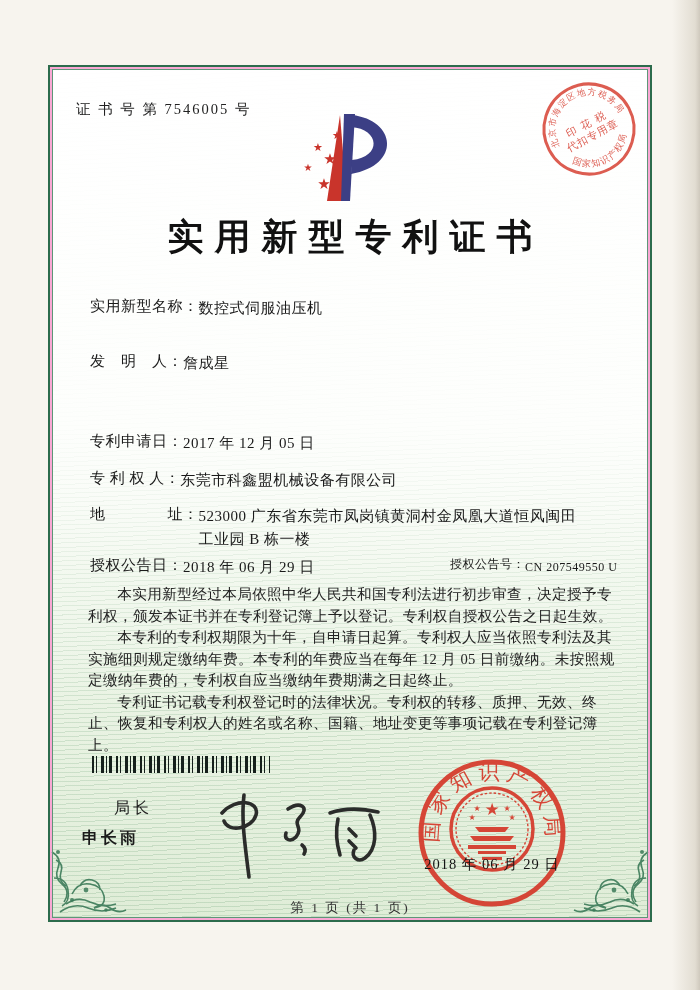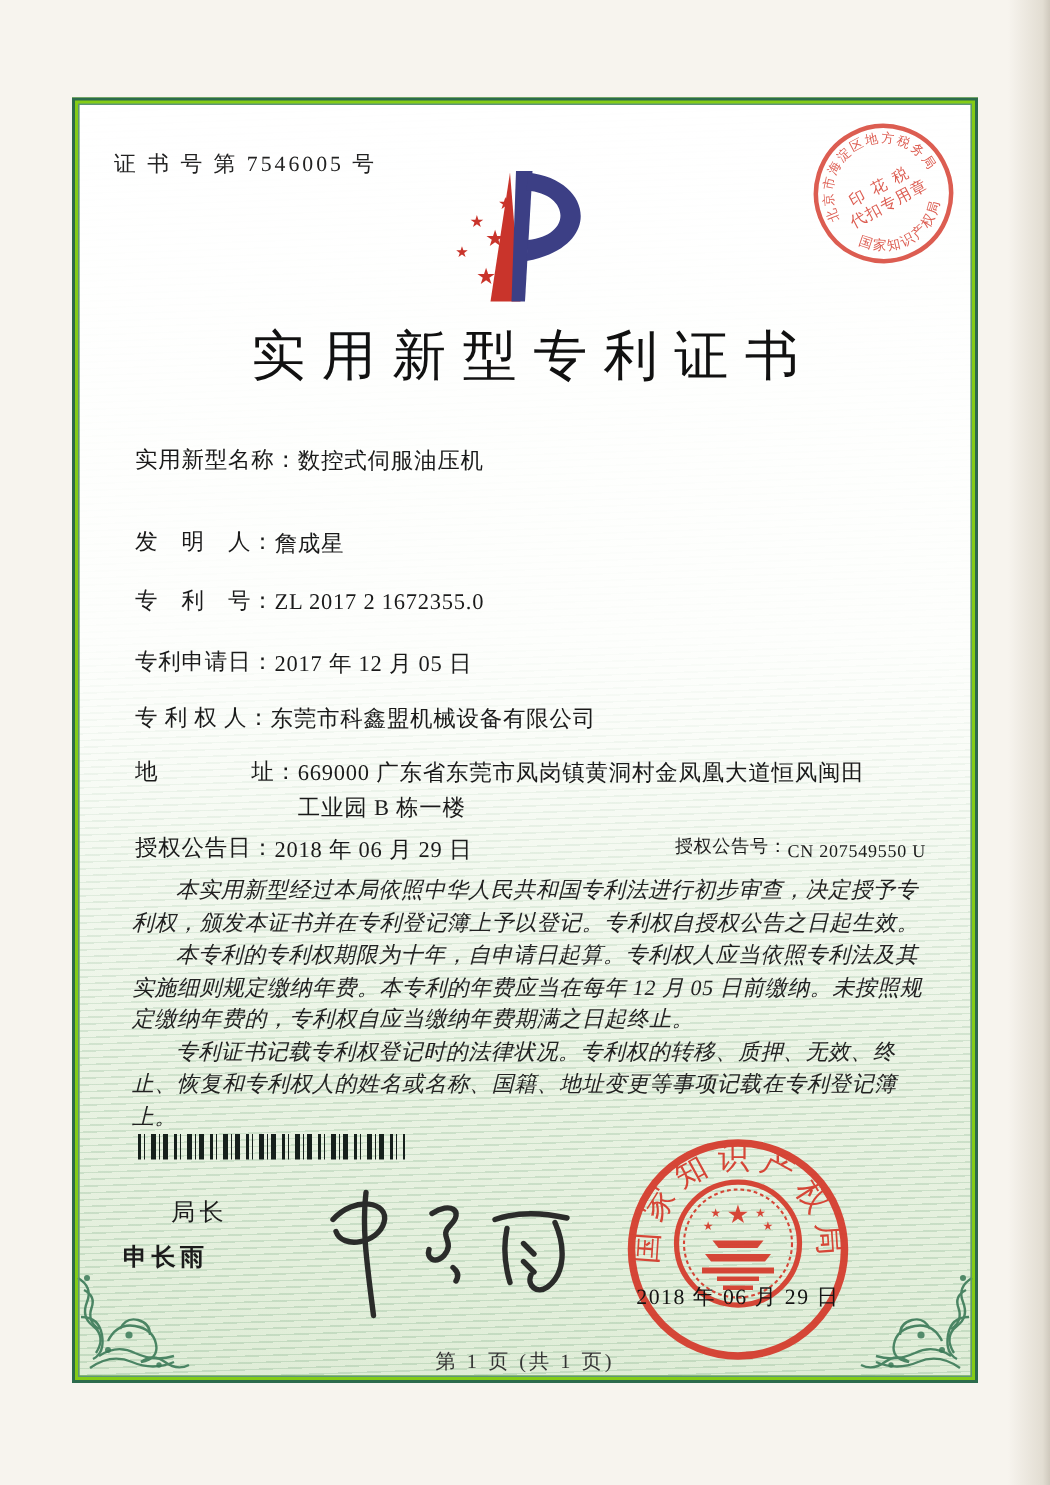--- a/index.html
+++ b/index.html
@@ -6,45 +6,45 @@
   body{
     width:700px;height:990px;
     background:linear-gradient(90deg,#f7f4ee 0,#f7f4ee 96%,#e2ddd2 99.3%,#cfc9bd 100%);
     font-family:"Liberation Serif","DejaVu Serif",serif;
     position:relative;overflow:hidden;
   }
   .page{position:absolute;inset:0;}
   
   .frame{
     position:absolute;left:48px;top:65px;width:604px;height:857px;
-    border:2px solid #2c6b4c;box-sizing:border-box;background:#84cc16;
+    border:2px solid #2c6b4c;box-sizing:border-box;background:#f9a8d4;
   }
   .frame::before{
     content:'';position:absolute;inset:2px;border:1px solid #5d9678;pointer-events:none;z-index:5;
   }
   .bg{
     position:absolute;inset:3px;z-index:0;
     background:
       linear-gradient(180deg, rgba(255,255,255,0.98) 0%, rgba(253,254,252,0.95) 42%, rgba(240,247,236,0.55) 60%, rgba(226,240,219,0.22) 76%, rgba(217,234,208,0.10) 100%),
       repeating-linear-gradient(178deg, rgba(118,168,128,0.30) 0 1px, rgba(255,255,255,0) 1px 4.5px),
       linear-gradient(180deg,#ffffff 0%,#fdfefc 48%,#ecf4e6 74%,#e0edd8 100%);
   }
   .content{position:absolute;inset:0;z-index:2;}
   
   .cert-no{position:absolute;left:26px;top:33px;font-size:14.5px;letter-spacing:2px;color:#222;}
   .title{position:absolute;left:0;top:146px;width:100%;text-align:center;
-    font-size:36px;font-weight:400;letter-spacing:11px;color:#111;text-indent:11px;}
+    font-size:36px;font-weight:700;letter-spacing:11px;color:#111;text-indent:11px;}
   .field{position:absolute;left:40px;font-size:15px;color:#1a1a1a;letter-spacing:0.5px;white-space:pre;}
   .flabel{display:inline-block;vertical-align:top;}
   .fvalue{display:inline-block;vertical-align:top;line-height:23px;}
   .r1{top:230px}.r2{top:285px}.r3{top:324px}.r4{top:365px}.r5{top:402px}.r6{top:438px}
   .grant{top:489px}
   .grant2{position:absolute;left:400px;top:489px;font-size:12px;color:#1a1a1a;letter-spacing:0.5px;white-space:pre;}
   .paras{position:absolute;left:38px;top:517px;width:534px;color:#222;}
-  .paras p{margin:0;text-indent:2em;font-size:14.6px;line-height:21.5px;font-style:italic;letter-spacing:0.4px;}
+  .paras p{margin:0;text-indent:2em;font-size:14.6px;line-height:21.5px;letter-spacing:0.4px;}
   
   .barcode{
     position:absolute;left:42px;top:689px;width:178px;height:17px;
     background:repeating-linear-gradient(90deg,
       #16201c 0 2px, transparent 2px 4px,
       #16201c 4px 5px, transparent 5px 9px,
       #16201c 9px 12px, transparent 12px 14px,
       #16201c 14px 15px, transparent 15px 17px,
       #16201c 17px 20px, transparent 20px 24px);
   }
@@ -126,27 +126,26 @@
           <text x="30" y="76" font-size="15">★</text>
         </g>
       </svg>
 
       <div class="title">实用新型专利证书</div>
 
       <div class="field r2"><span class="flabel">发　明　人：</span><span class="fvalue">詹成星</span></div>
 
       <div class="field r1"><span class="flabel">实用新型名称：</span><span class="fvalue">数控式伺服油压机</span></div>
 
-      <div class="field r3"><span class="flabel">专　利　号：</span><span class="fvalue">ZL 2017 2 1672355.0</span></div>
 
       <div class="field r4"><span class="flabel">专利申请日：</span><span class="fvalue">2017 年 12 月 05 日</span></div>
 
       <div class="field r5"><span class="flabel">专 利 权 人：</span><span class="fvalue">东莞市科鑫盟机械设备有限公司</span></div>
 
-      <div class="field r6"><span class="flabel">地　　　　址：</span><span class="fvalue"><span>669000 广东省东莞市凤岗镇黄洞村金凤凰大道恒风闽田</span><br><span>工业园 B 栋一楼</span></span></div>
+      <div class="field r6"><span class="flabel">地　　　　址：</span><span class="fvalue"><span>523000 广东省东莞市凤岗镇黄洞村金凤凰大道恒风闽田</span><br><span>工业园 B 栋一楼</span></span></div>
 
       <div class="field grant"><span class="flabel">授权公告日：</span><span class="fvalue">2018 年 06 月 29 日</span></div>
 
       <div class="grant2"><span class="flabel">授权公告号：</span><span class="fvalue">CN 207549550 U</span></div>
 
       <div class="paras">
         <p>本实用新型经过本局依照中华人民共和国专利法进行初步审查，决定授予专利权，颁发本证书并在专利登记簿上予以登记。专利权自授权公告之日起生效。</p>
         <p>本专利的专利权期限为十年，自申请日起算。专利权人应当依照专利法及其实施细则规定缴纳年费。本专利的年费应当在每年 12 月 05 日前缴纳。未按照规定缴纳年费的，专利权自应当缴纳年费期满之日起终止。</p>
         <p>专利证书记载专利权登记时的法律状况。专利权的转移、质押、无效、终止、恢复和专利权人的姓名或名称、国籍、地址变更等事项记载在专利登记簿上。</p>
       </div>

